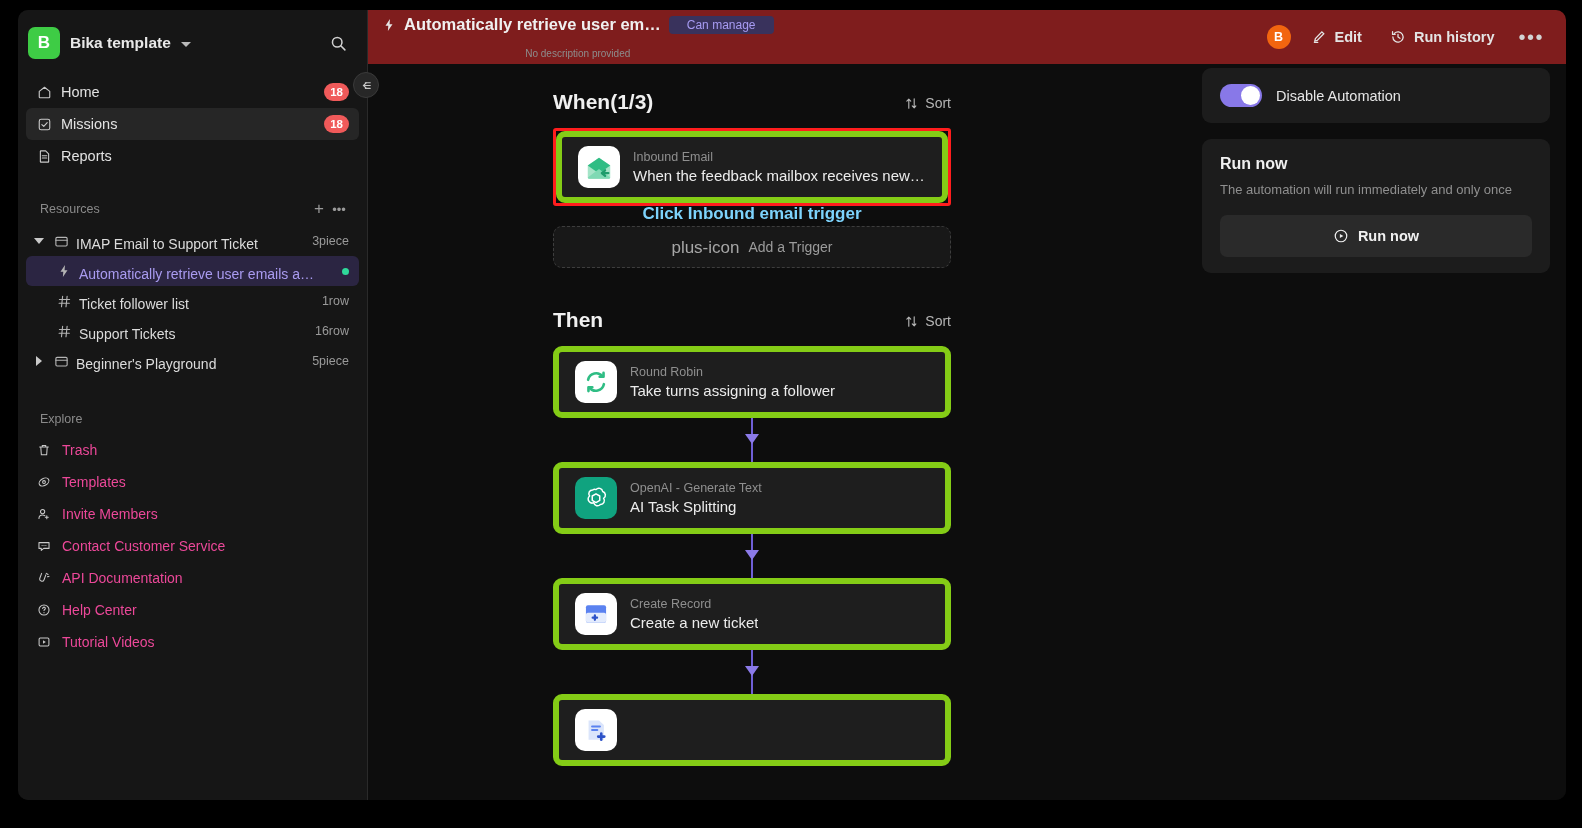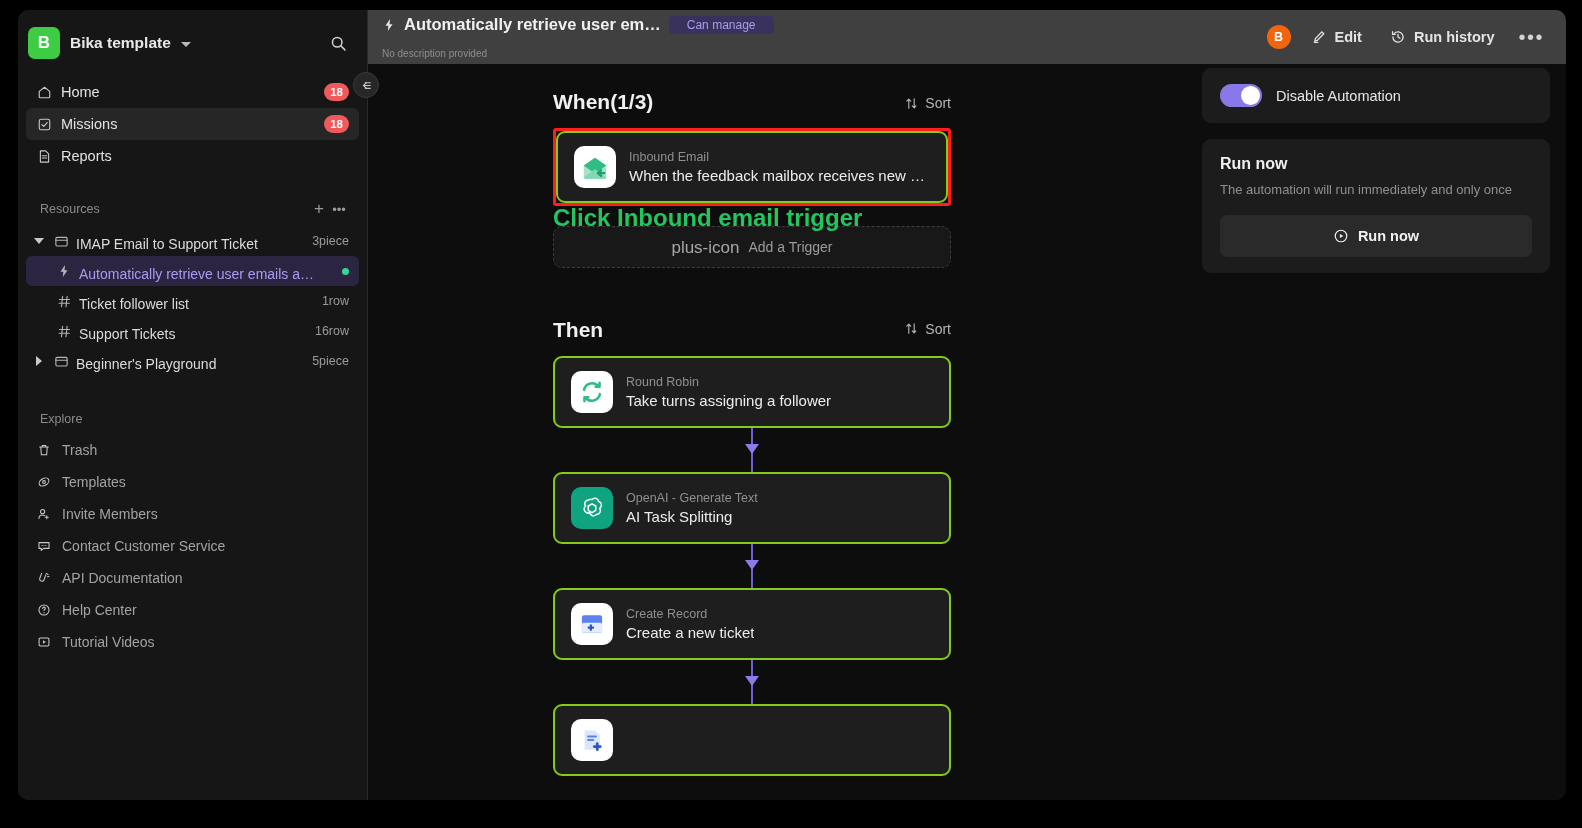--- a/index.html
+++ b/index.html
@@ -105,40 +105,41 @@
   .caret-right { width:0;height:0;border-top:5px solid transparent;border-bottom:5px solid transparent;border-left:6px solid #c9c9c9;}
   .tree-ico { width: 16px; flex:0 0 16px; display:flex;align-items:center;justify-content:center; color:#b5b5b5;}
   .tree-label { flex: 1; overflow: hidden; text-overflow: ellipsis; white-space: nowrap; margin-top: 6px; }
   .tree-meta { font-size: 12.5px; color: #9a9a9a; white-space: nowrap; }
   .dot-green { width: 7px; height: 7px; border-radius: 50%; background: #2fd89a; flex:0 0 7px;}
 
   .explore-list { padding: 0 8px; }
   .explore-item {
     height: 32px; display: flex; align-items: center; gap: 10px;
     padding: 0 10px; border-radius: 6px;
-    color: #a3a3a3; font-size: 14px; cursor: pointer; text-align: center;
+    color: #ec4899; font-size: 14px; cursor: pointer; text-align: center;
   }
 
   .collapse-btn {
     position: absolute;
     left: 335px; top: 62px;
     width: 26px; height: 26px; border-radius: 50%;
     background: #272727; border: 1px solid #3a3a3a;
     display: flex; align-items: center; justify-content: center;
     color: #c6c6c6; z-index: 30;
   }
 
   
   .main { flex: 1; height: 100%; display: flex; flex-direction: column; min-width:0;}
   .topbar {
     height: 54px; flex: 0 0 54px;
-    background: #404040;
+    background: #7f1d1d;
     display: flex; align-items: center;
     padding: 0 18px 0 14px;
     gap: 12px;
+    text-align: center;
   }
   .title-wrap { display: flex; flex-direction: column; justify-content: center; min-width:0; }
   .title-row { display: flex; align-items: center; gap: 8px; }
   .bolt { color: #e6e6e6; display: flex; align-items: center; }
   .doc-title { font-size: 16.5px; font-weight: 700; color: #f0f0f0; white-space: nowrap; }
   .perm-badge {
     background: #39325c; color: #a79bf2;
     font-size: 12px; border-radius: 4px;
     padding: 2px 18px; white-space: nowrap;
   }
@@ -173,21 +174,21 @@
   }
   .flow-head h2 { font-size: 21px; color: #f0f0f0; font-weight: 700; flex:1; }
   .sort-btn {
     display: flex; align-items: center; gap: 6px;
     color: #b6b6b6; font-size: 14px; cursor: pointer;
     padding-bottom: 3px;
   }
 
   .card {
     background: #1e1e1e;
-    border: 2px solid #84cc16;
+    border: 6px solid #84cc16;
     border-radius: 9px;
     height: 72px;
     display: flex; align-items: center;
     gap: 13px; padding: 0 16px;
     cursor: pointer;
   }
   .card-ico {
     width: 42px; height: 42px; border-radius: 10px;
     flex: 0 0 42px;
     display: flex; align-items: center; justify-content: center;
@@ -202,40 +203,41 @@
   .highlight-box {
     position: relative;
     border: 3px solid #ff1d1d;
     border-radius: 3px;
     padding: 0;
   }
   .annotation {
     position: absolute;
     left: 0; right: 0;
     top: 76px;
-    color: #22c55e;
-    font-size: 24px;
+    text-align: center;
+    color: #7dd3fc;
+    font-size: 17px;
     font-weight: 700;
     white-space: nowrap;
     pointer-events: none;
     z-index: 12;
   }
 
   .add-trigger {
     margin-top: 20px;
     height: 42px;
     border: 1px dashed #3d3d3d;
     background: #181818;
     border-radius: 9px;
     display: flex; align-items: center; justify-content: center;
     gap: 9px; color: #9b9b9b; font-size: 14px; cursor: pointer;
   }
   .plus-ico { font-size: 17px; color: #a6a6a6; line-height: 1; }
 
-  .then-head { margin-top: 50px; align-items: center; }
+  .then-head { margin-top: 40px; }
   .connector {
     height: 44px; display: flex; align-items: center; justify-content: center;
     position: relative;
   }
   .connector .line { width: 2px; height: 44px; background: #6f5fd6; }
   .connector .arrow {
     position: absolute; top: 16px;
     width: 0; height: 0;
     border-left: 7px solid transparent;
     border-right: 7px solid transparent;

